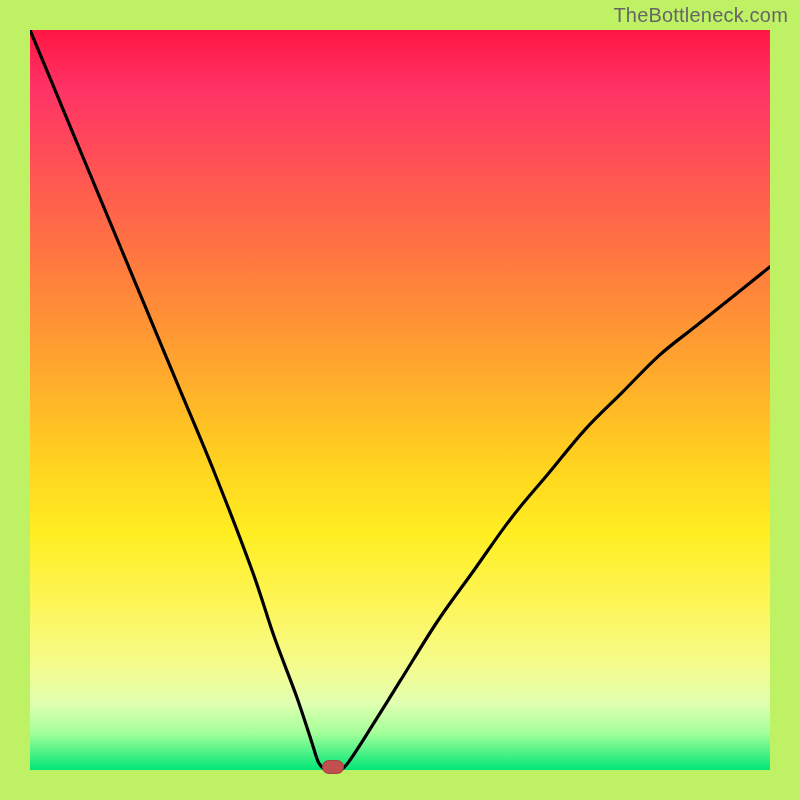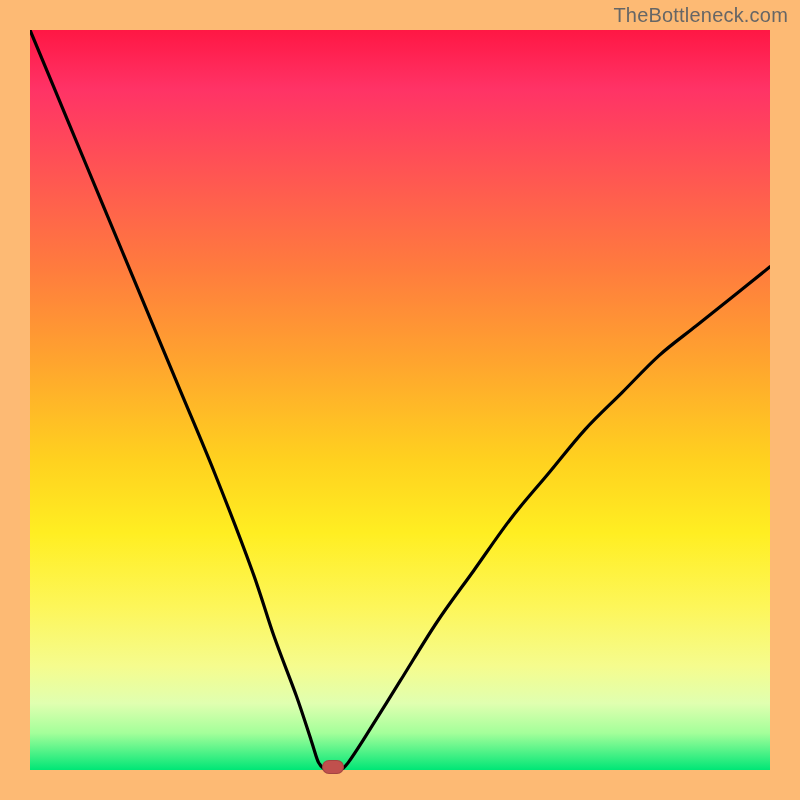--- a/index.html
+++ b/index.html
@@ -8,21 +8,21 @@
     width: 800px;
     height: 800px;
     overflow: hidden;
     background: #000;
     font-family: Arial, Helvetica, sans-serif;
   }
   .frame {
     position: relative;
     width: 800px;
     height: 800px;
-    background: #fdba74;
+    background: #bef264;
   }
   .watermark {
     position: absolute;
     top: 4px;
     right: 12px;
     color: #666;
     font-size: 20px;
     font-weight: 500;
     letter-spacing: 0.2px;
     z-index: 5;

